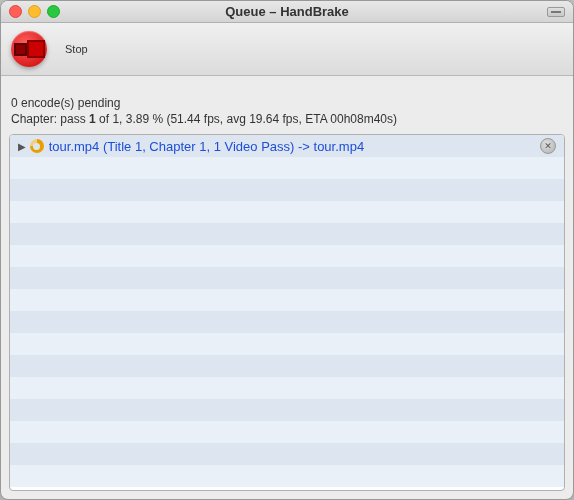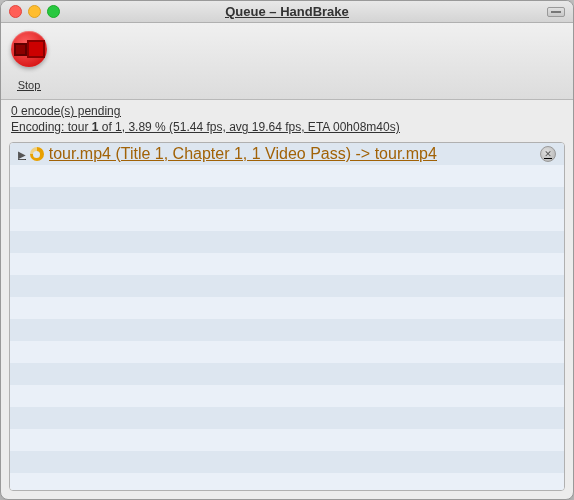--- a/index.html
+++ b/index.html
@@ -1,15 +1,15 @@
 <!DOCTYPE html>
 <html><head>
   <meta charset="utf-8">
   <style>
-    * { box-sizing: border-box; margin: 0; padding: 0; text-decoration: underline; }
+    * { box-sizing: border-box; margin: 0; padding: 0; }
 
     body {
       font-family: -apple-system, "Helvetica Neue", Arial, sans-serif;
       background: #c8c8c8;
       width: 574px;
       height: 500px;
       overflow: hidden;
     }
 
     .window {
@@ -91,23 +91,23 @@
       border-bottom: 1px solid #b8b8b8;
       padding: 8px 10px;
       display: flex;
       gap: 8px;
       align-items: flex-start;
       flex-shrink: 0;
     }
 
     .tool-btn {
       display: flex;
-      flex-direction: column;
-      align-items: center;
-      gap: 12px;
+      flex-direction: row;
+      align-items: center;
+      gap: 18px;
       cursor: pointer;
       background: none;
       border: none;
     }
 
     .tool-btn-icon {
       width: 36px;
       height: 36px;
       border-radius: 50%;
       display: flex;
@@ -147,21 +147,21 @@
       border-radius: 1px;
     }
 
     .tool-label {
       font-size: 11px;
       color: #333;
     }
 
     
     .status-area {
-      padding: 4px 10px 4px 10px;
+      padding: 20px 10px 4px 10px;
       flex-shrink: 0;
     }
 
     .status-line1 {
       font-size: 12px;
       color: #333;
       margin-bottom: 2px;
     }
 
     .status-line2 {
@@ -234,22 +234,22 @@
       height: 7px;
       background: #dde6f0;
       border-radius: 50%;
     }
 
     .row-text {
       flex: 1;
       white-space: nowrap;
       overflow: hidden;
       text-overflow: ellipsis;
-      color: #a16207;
-      font-size: 16px;
+      color: #1d4ed8;
+      font-size: 13px;
     }
 
     .row-close {
       width: 16px;
       height: 16px;
       border-radius: 50%;
       background: radial-gradient(circle at 40% 35%, #e0e0e0, #b0b0b0);
       display: flex;
       align-items: center;
       justify-content: center;
@@ -299,21 +299,21 @@
       <div class="tool-btn-icon stop-icon">
         <div style="width:13px;height:13px;background:#8b0000;border:2px solid #600000;"></div>
       </div>
       <span class="tool-label">Stop</span>
     </button>
   </div>
 
   <div class="status-area">
     <div class="status-line1">0 encode(s) pending</div>
     <div class="status-line2">
-      <span>Encoding: tour </span><span class="status-bold">1</span><span> of 1, 3.89 % (51.44 fps, avg 19.64 fps, ETA 00h08m40s)</span>
+      <span>Chapter: pass </span><span class="status-bold">1</span><span> of 1, 3.89 % (51.44 fps, avg 19.64 fps, ETA 00h08m40s)</span>
     </div>
   </div>
 
   <div class="queue-container">
     <div class="queue-list">
 
       <div class="queue-row active-row">
         <span class="row-arrow">▶</span>
         <div class="row-spinner"></div>
         <span class="row-text">tour.mp4 (Title 1, Chapter 1, 1 Video Pass) -&gt; tour.mp4</span>

